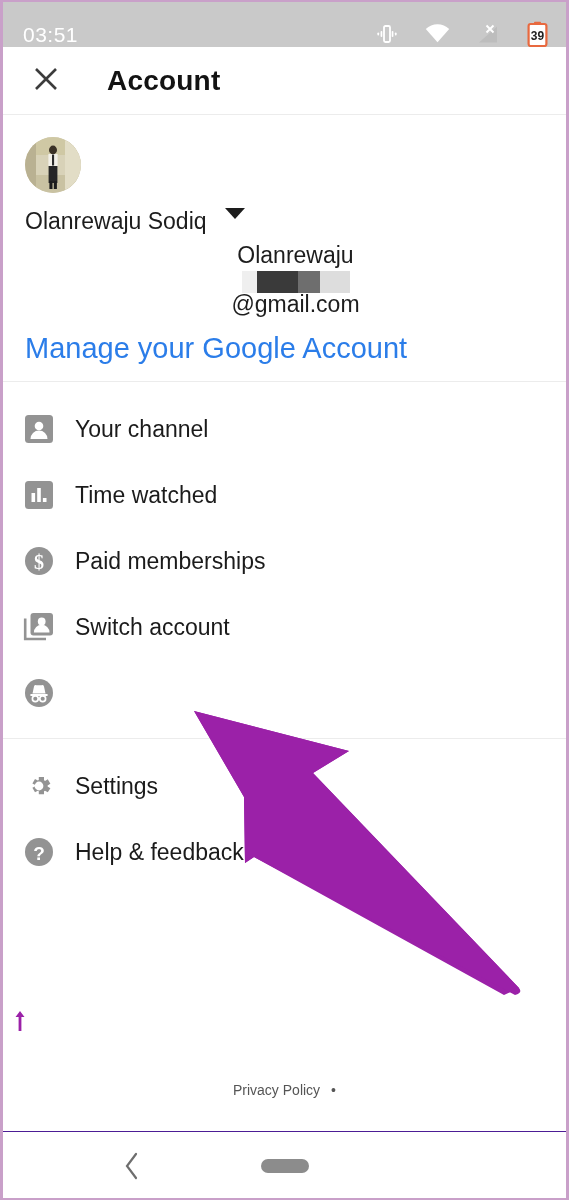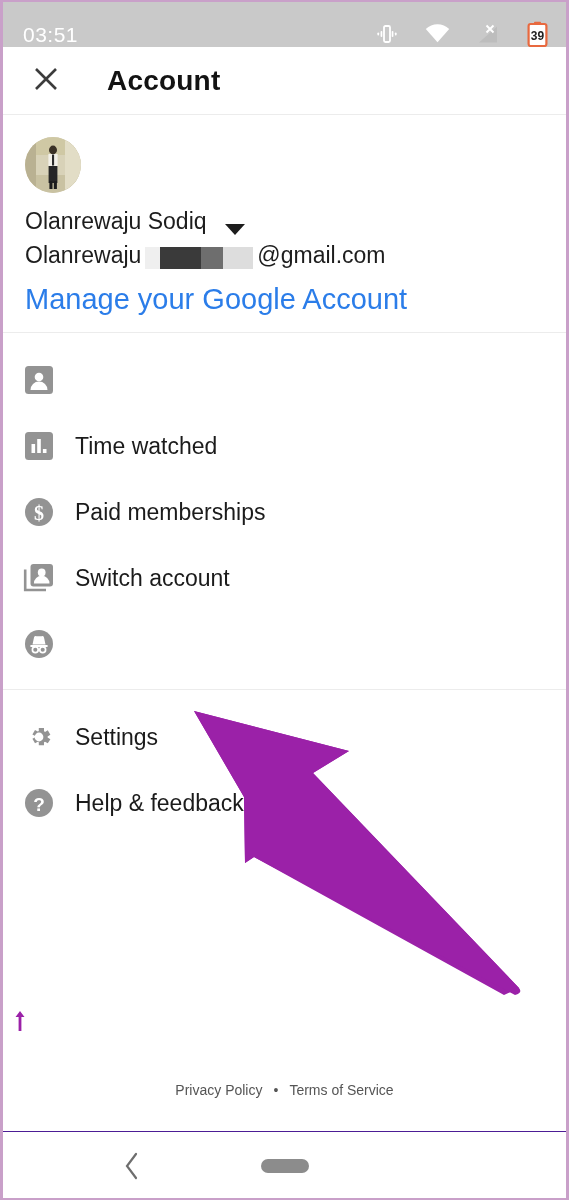--- a/index.html
+++ b/index.html
@@ -62,37 +62,37 @@
   }
   .avatar-wrap{ padding-left:22px; }
   .avatar{
     width:56px; height:56px; border-radius:50%;
     overflow:hidden; position:relative;
     background:#cfc8ae;
     display:block;
   }
   .avatar svg{ display:block; }
   .acct-name-row{
-    display:flex; align-items:flex-end;
+    display:flex; align-items:flex-start;
     padding-left:22px; margin-top:15px;
     cursor:pointer;
   }
   .acct-name{
     font-size:23px; color:#1d1d1d;
   }
   .caret{
     margin-left:18px; width:0; height:0;
     border-left:10px solid transparent;
     border-right:10px solid transparent;
     border-top:11px solid #1d1d1d;
   }
   .acct-email-row{
     display:flex; align-items:center;
     padding-left:22px; margin-top:7px;
-    font-size:23px; color:#1d1d1d;
+    font-size:23px; color:#1d1d1d;flex-direction:column;
   }
   .redact{
     display:inline-block;
     width:108px; height:22px;
     margin:0 4px;
     background:linear-gradient(to right,
       #efefef 0 14%,
       #3a3a3a 14% 52%,
       #6e6e6e 52% 72%,
       #dddddd 72% 100%);
@@ -263,20 +263,21 @@
   <div class="menu-group bordered">
 
     <div class="menu-item">
       <div class="menu-icon">
         <svg width="32" height="32" viewBox="0 0 32 32">
           <rect x="2" y="2" width="28" height="28" rx="3.5" fill="#939393"></rect>
           <circle cx="16" cy="13" r="4.3" fill="#ffffff"></circle>
           <path d="M7.5 26 a8.5 8.5 0 0 1 17 0 Z" fill="#ffffff"></path>
         </svg>
       </div>
+      <div class="menu-label">Your channel</div>
     </div>
 
     <div class="menu-item">
       <div class="menu-icon">
         <svg width="32" height="32" viewBox="0 0 32 32">
           <rect x="2" y="2" width="28" height="28" rx="3.5" fill="#939393"></rect>
           <rect x="8.5" y="14" width="3.6" height="9" fill="#ffffff"></rect>
           <rect x="14.2" y="9" width="3.6" height="14" fill="#ffffff"></rect>
           <rect x="19.9" y="19" width="3.6" height="4" fill="#ffffff"></rect>
         </svg>
@@ -351,21 +352,20 @@
 
   <span class="mini-arrow">
     <svg width="12" height="22" viewBox="0 0 12 22">
       <path d="M6 1 L10.5 7 L7.4 7 L7.4 21 L4.6 21 L4.6 7 L1.5 7 Z" fill="#9b21a8"></path>
     </svg>
   </span>
 
   <div class="footer">
     <span>Privacy Policy</span>
     <span class="dot">•</span>
-    <span>Terms of Service</span>
   </div>
 
   <div class="navbar">
     <div class="nav-back">
       <svg width="22" height="30" viewBox="0 0 22 30">
         <path d="M15 3 L6 15 L15 27" fill="none" stroke="#6e6e6e" stroke-width="2.2" stroke-linecap="round"></path>
       </svg>
     </div>
     <div class="nav-pill"></div>
   </div>

